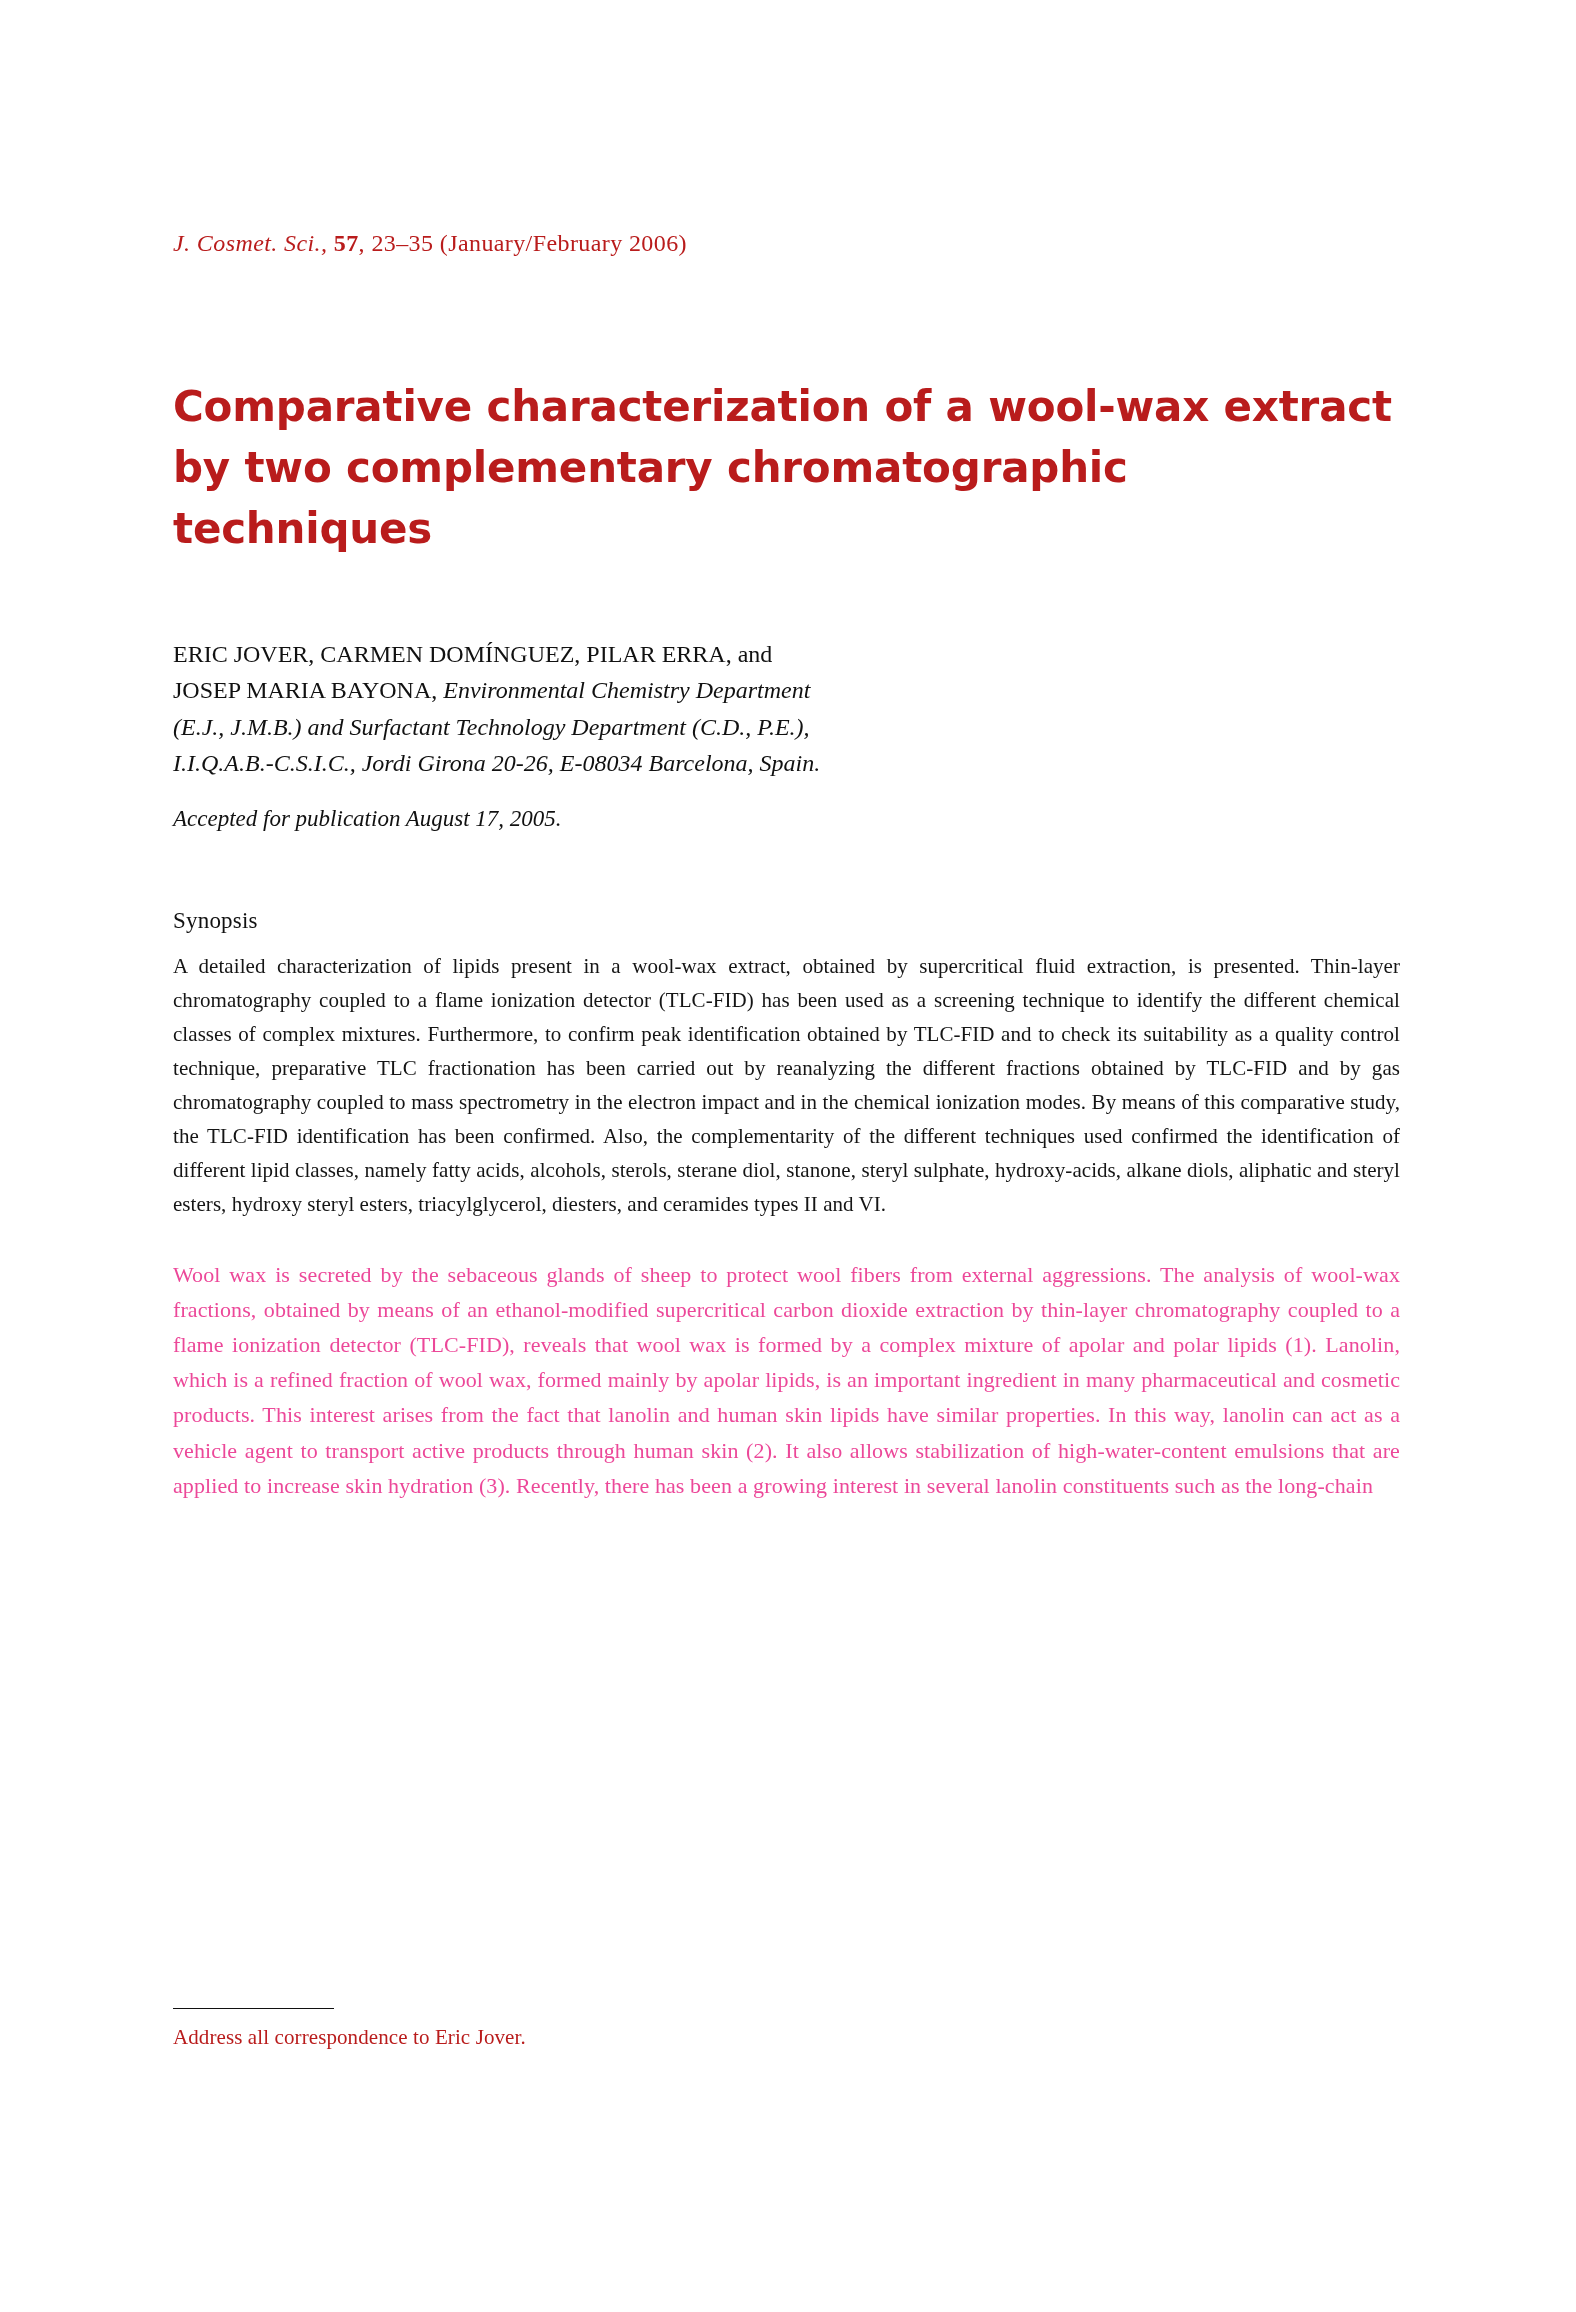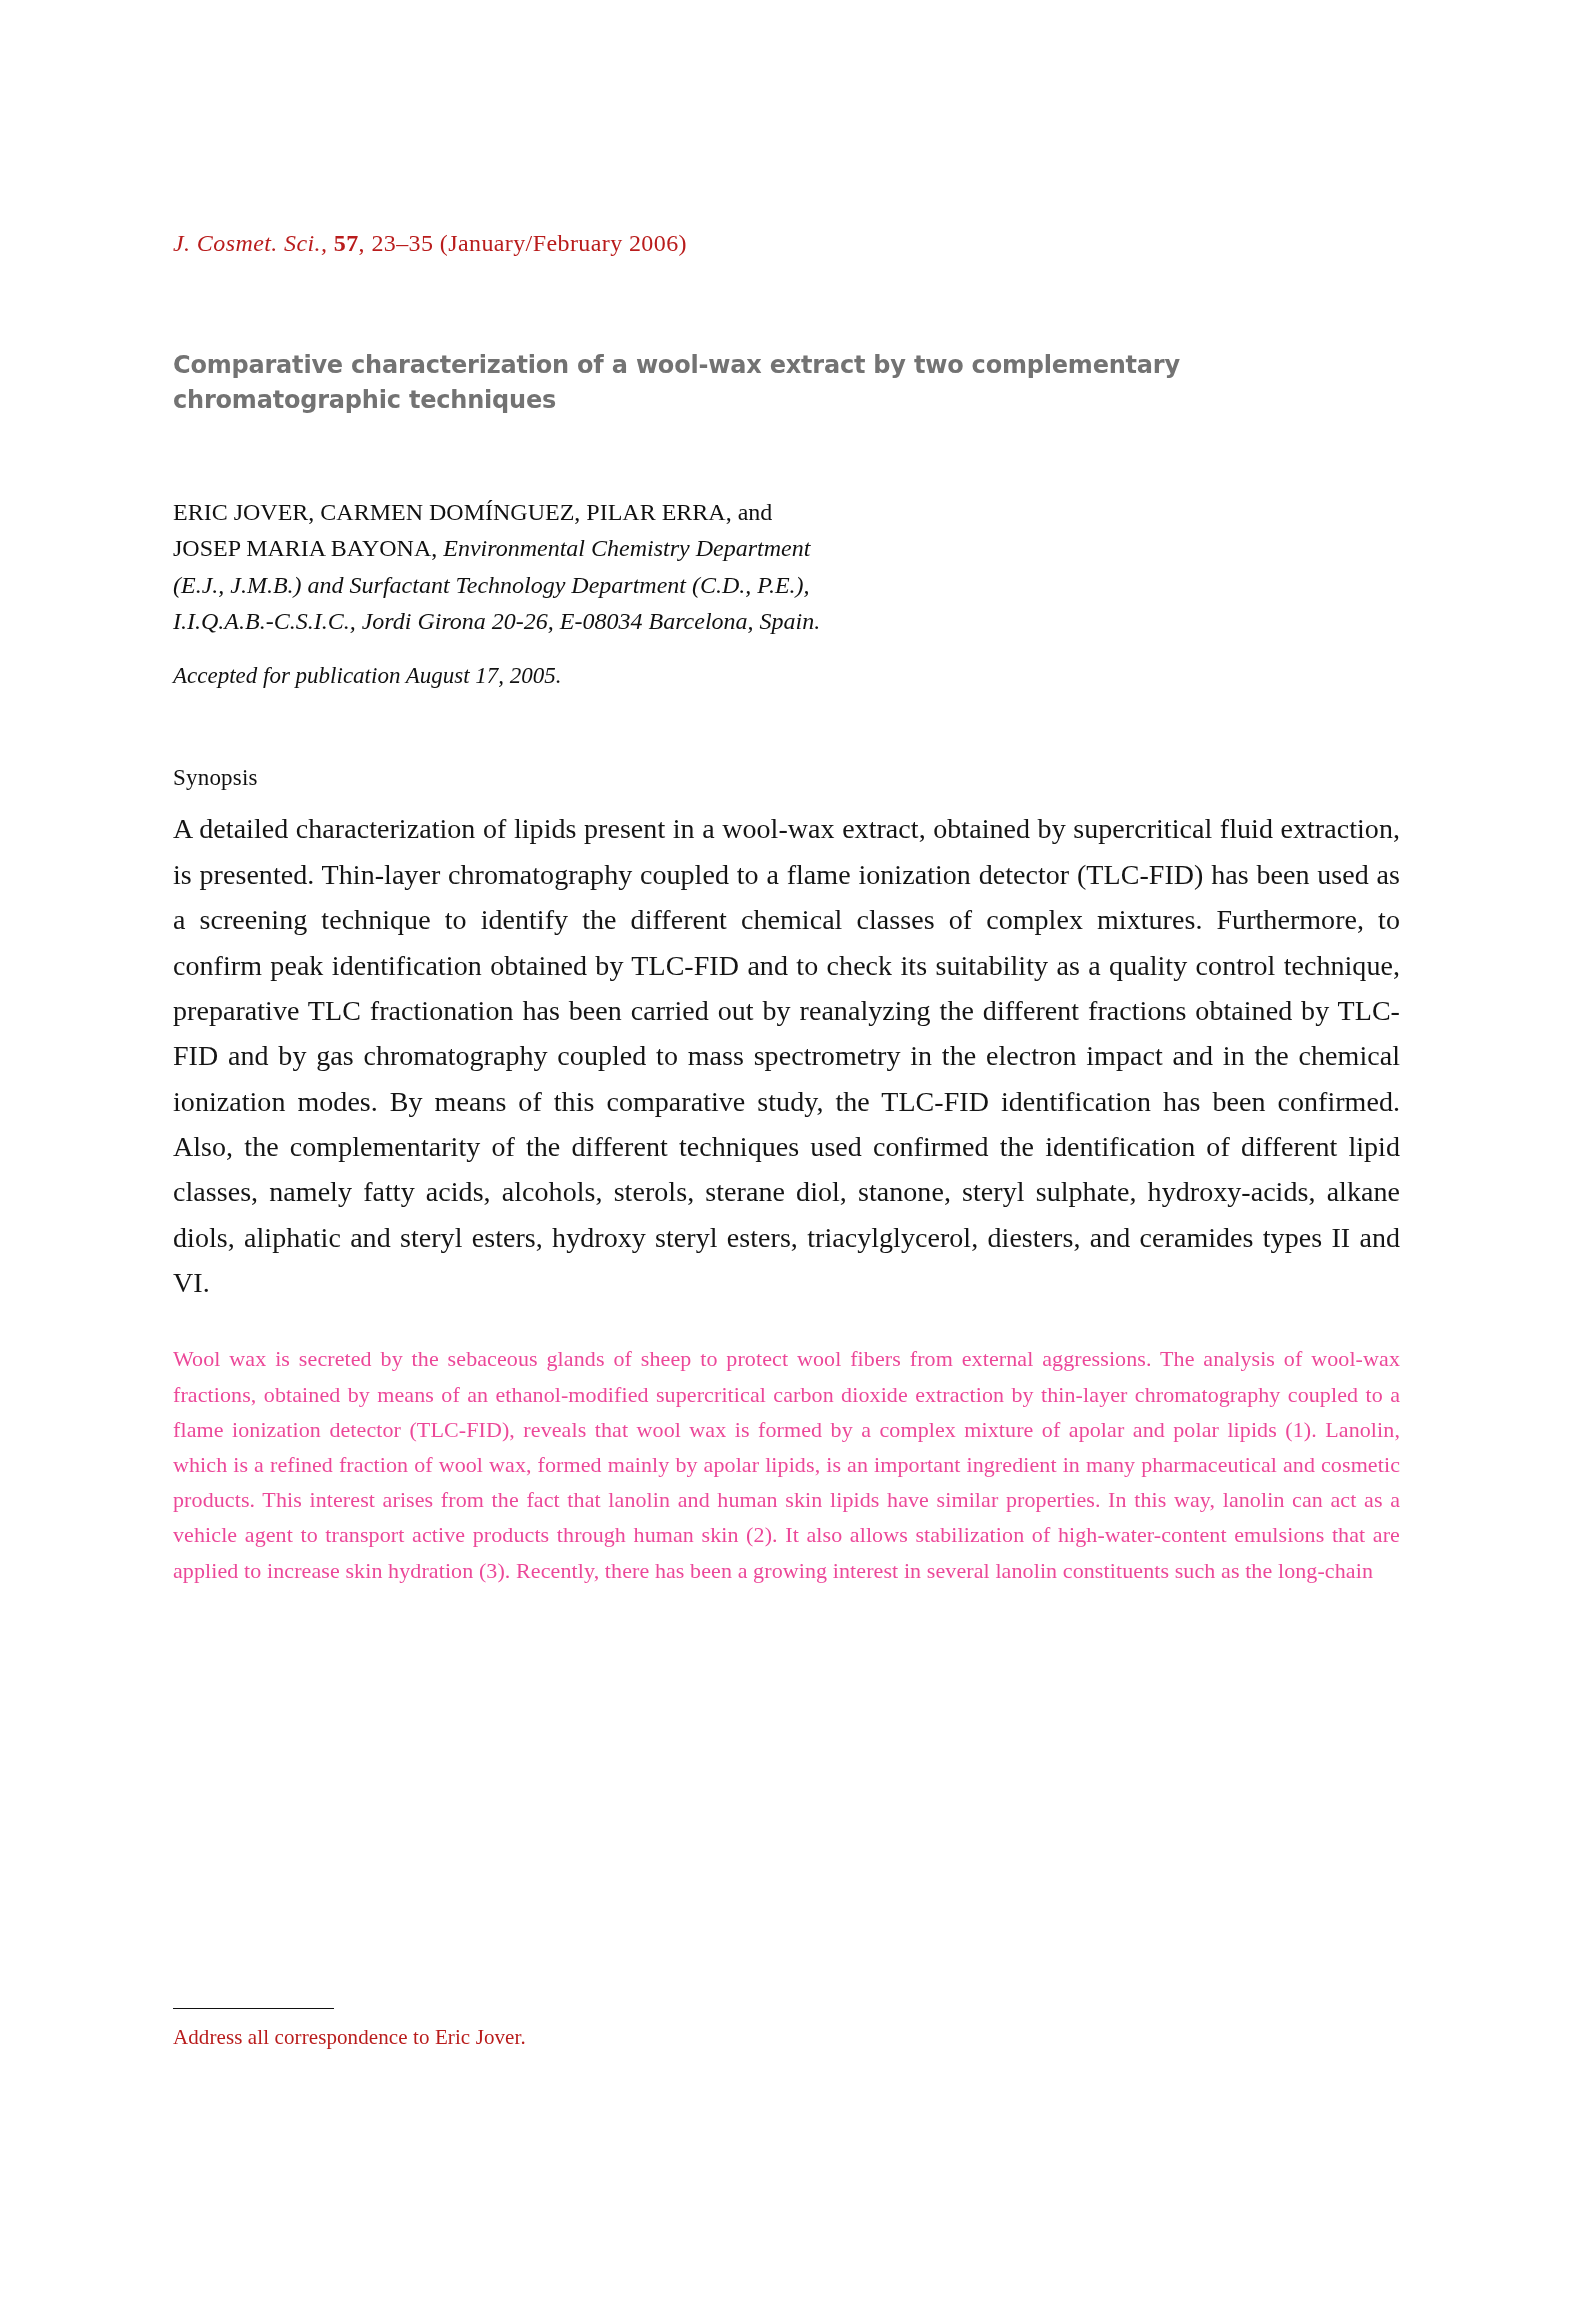--- a/index.html
+++ b/index.html
@@ -42,27 +42,27 @@
   .journal-line .jvol {
     font-weight: bold;
     font-style: normal;
   }
   .journal-line .jrest {
     font-style: normal;
   }
 
   
   .article-title {
-    margin-top: 91px;
+    margin-top: 120px;
     font-family: "DejaVu Sans", sans-serif;
     font-weight: bold;
-    font-size: 24px;
+    font-size: 42px;
     line-height: 1.45;
     letter-spacing: -0.2px;
-    color: #737373;
+    color: #b91c1c;
     width: 1221px;
   }
 
   
   .authors {
     margin-top: 76px;
     font-size: 24px;
     line-height: 1.52;
     color: #111111;
   }
@@ -82,21 +82,21 @@
 
   
   .synopsis-head {
     margin-top: 76px;
     font-size: 23px;
     color: #111111;
     letter-spacing: 0.2px;
   }
   .synopsis-body {
     margin-top: 15px;
-    font-size: 28px;
+    font-size: 21px;
     line-height: 1.62;
     text-align: justify;
     color: #151515;
     width: 1227px;
     letter-spacing: 0.05px;
   }
 
   
   .section-head {
     margin-top: 83px;

